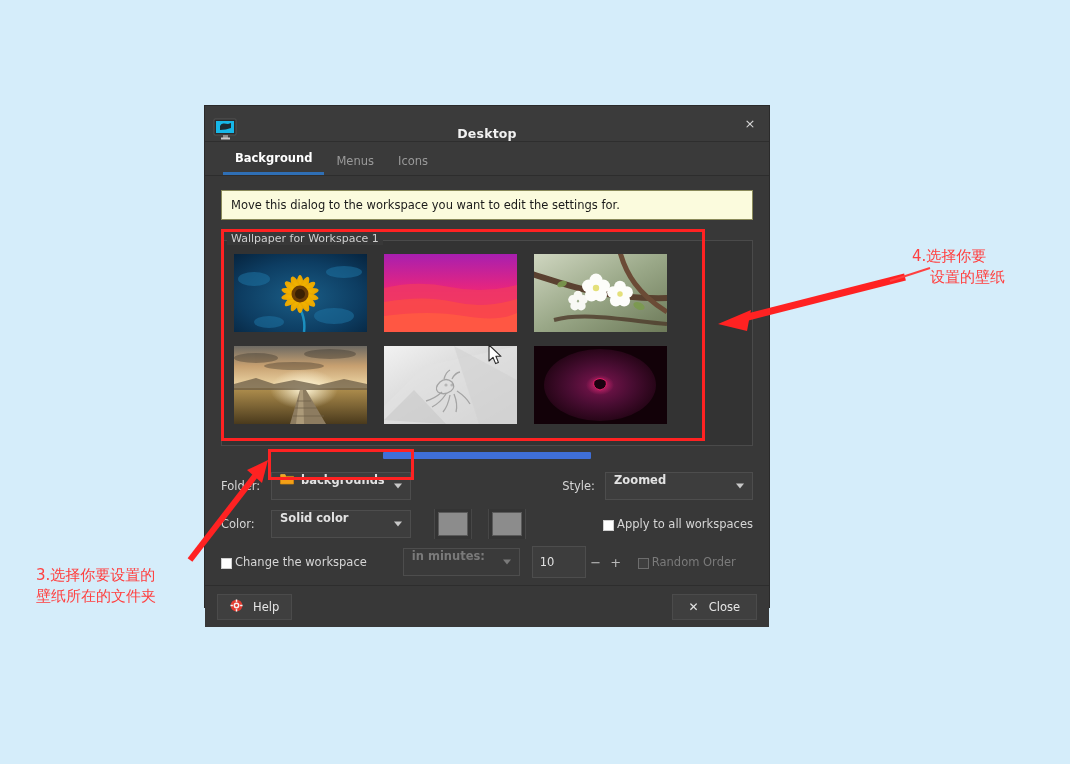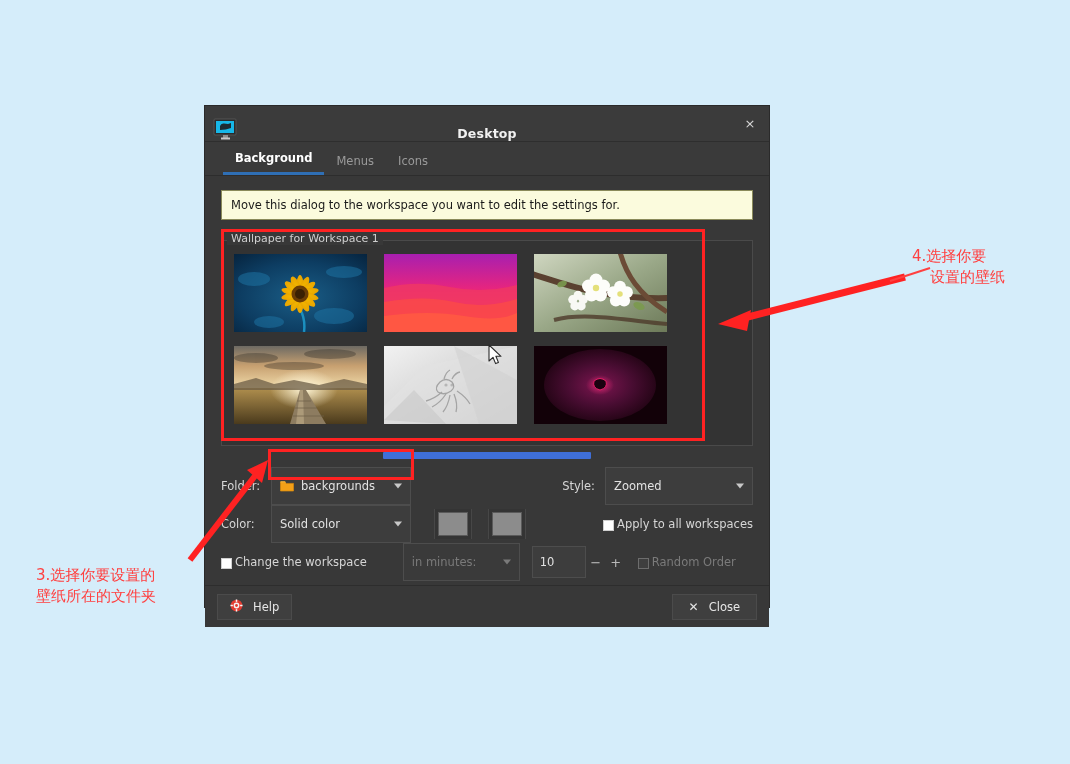--- a/index.html
+++ b/index.html
@@ -85,22 +85,22 @@
   #wp-scroll { margin:6px auto 0 auto; width:208px; height:7px; background:#333; }
   #wp-scroll .thumbbar { width:100%; height:7px; background:#3f6fd8; border-radius:1px; }
 
   
   #controls { margin-top:12px; font-size:11.5px; color:#d6d6d6; }
   .row { display:flex; align-items:center; height:30px; margin-bottom:8px; }
   .lbl { color:#d6d6d6; }
 
   .combo {
     background:#3d3d3d; border:1px solid #4d4d4d; color:#e2e2e2;
-    height:38px; display:flex; align-items:center;
-    padding:0 8px; position:relative; cursor:pointer;
+    height:28px; display:flex; align-items:flex-start;
+    padding:0 8px; position:relative; cursor:pointer;font-weight:bold;
   }
   .combo .caret {
     position:absolute; right:8px; top:50%; transform:translateY(-50%);
     width:0;height:0;border-left:4.5px solid transparent;
     border-right:4.5px solid transparent;border-top:5px solid #c8c8c8;
   }
   .combo.disabled { color:#7a7a7a; background:#3a3a3a; }
   .combo.disabled .caret { border-top-color:#7a7a7a; }
 
   .folder-ico {

